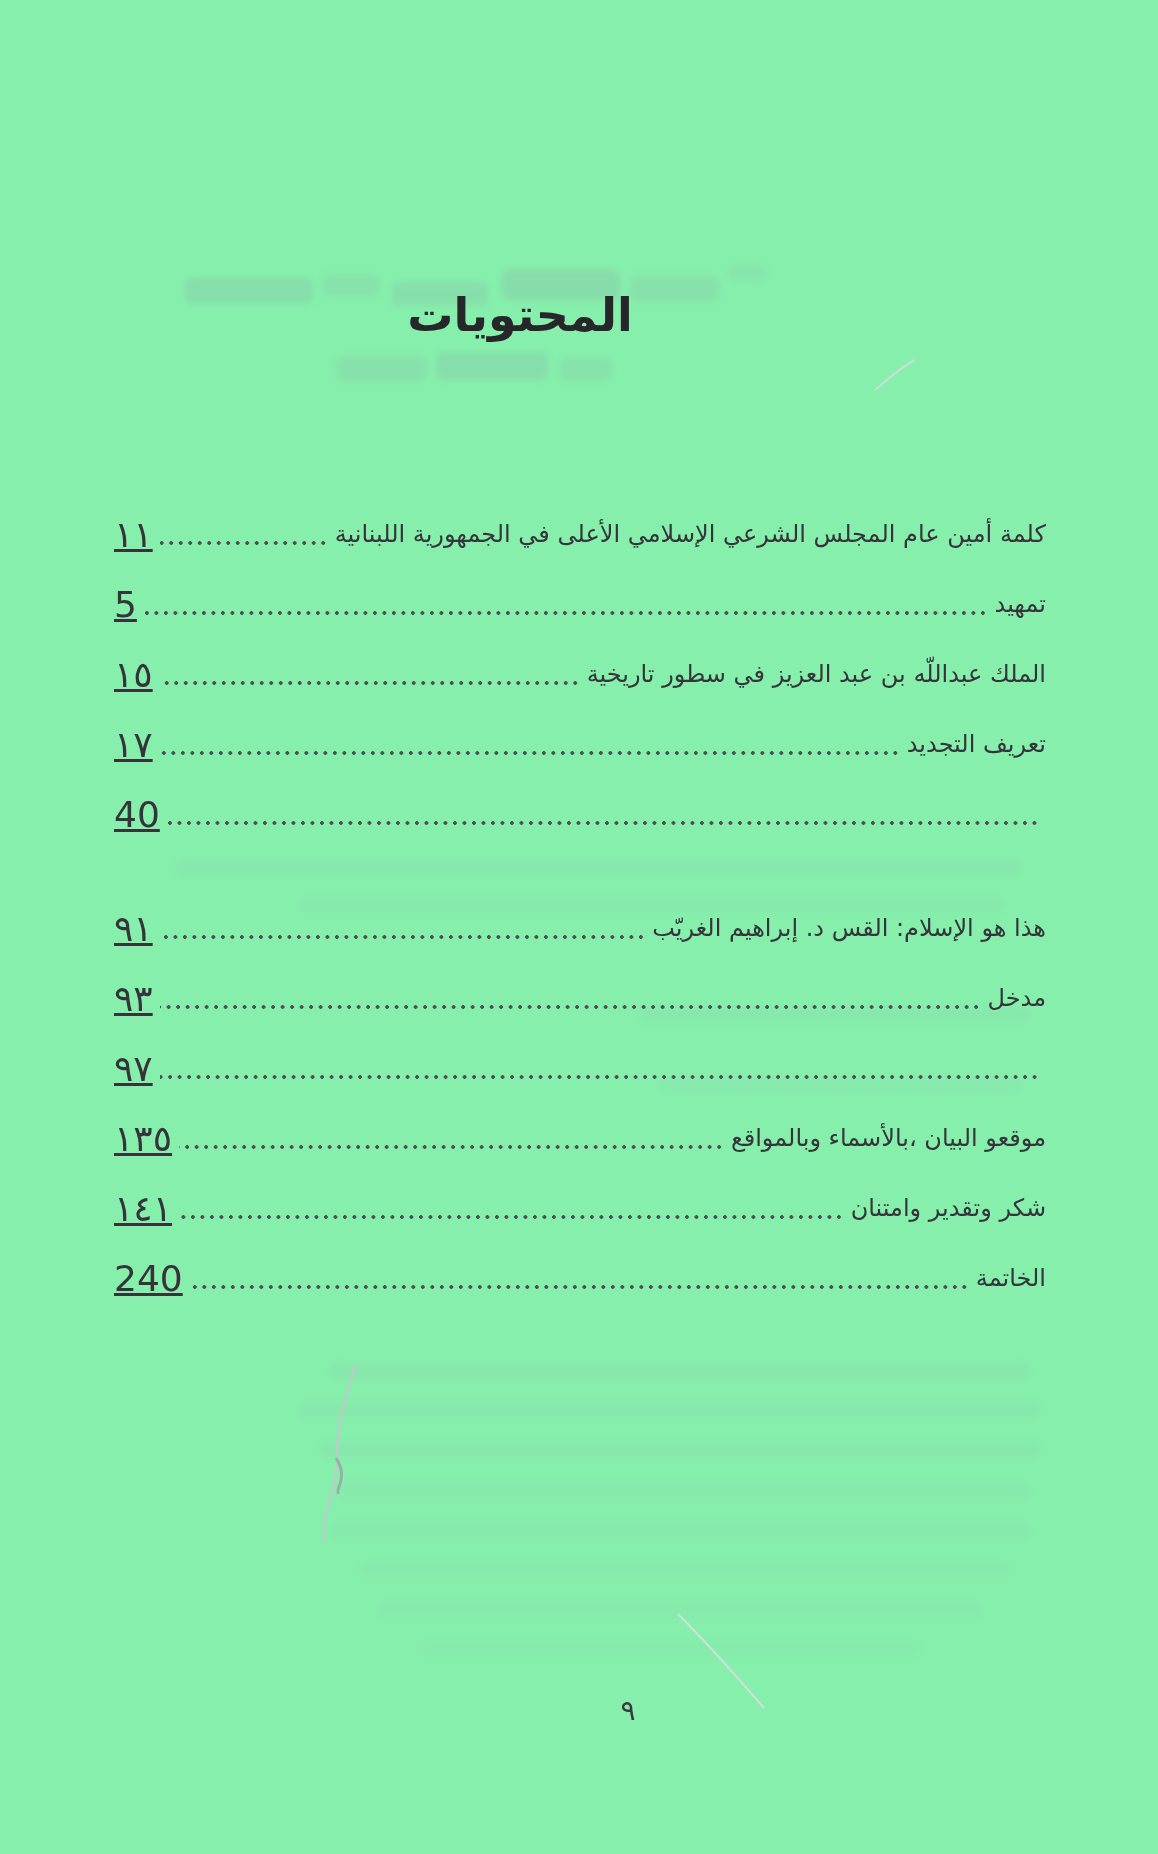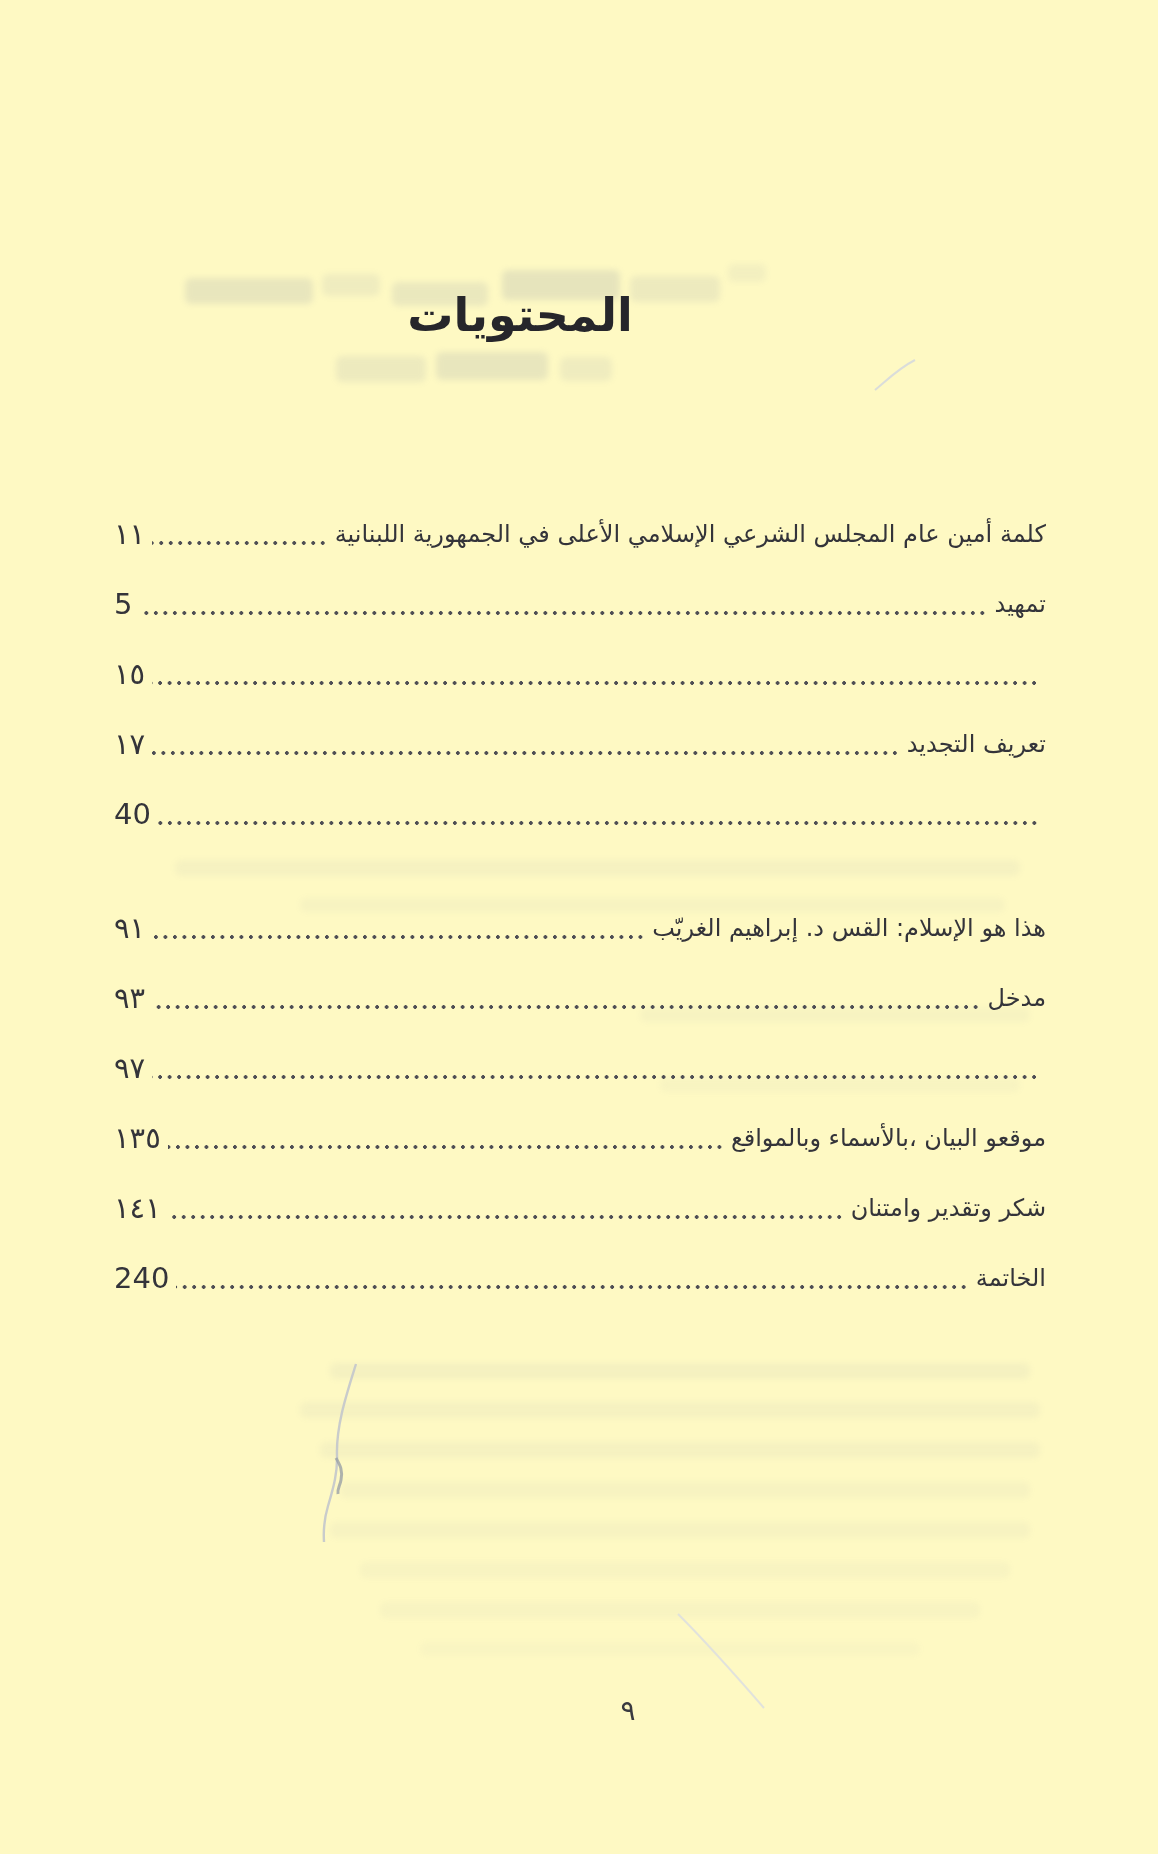--- a/index.html
+++ b/index.html
@@ -1,20 +1,20 @@
 <!DOCTYPE html>
 <html lang="ar" dir="rtl"><head>
 <meta charset="utf-8">
 <style>
   html,body{margin:0;padding:0;background:#e9e9e9;}
   .page{
     position:relative;
     width:1158px;height:1854px;
     margin:0 auto;
-    background:#fef9c3;
+    background:#86efac;
     overflow:hidden;
     font-family:"DejaVu Sans", sans-serif;
     direction:rtl;
   }
   
   .title{
     position:absolute;
     top:288px;left:0;right:118px;
     text-align:center;
     font-size:46px;
@@ -48,23 +48,24 @@
     min-width:20px;
     height:10px;
     margin:0 7px 8px 7px;
     background-image:radial-gradient(circle, #4e4e54 1.7px, rgba(0,0,0,0) 2.1px);
     background-size:9.5px 10px;
     background-repeat:repeat-x;
     background-position:right center;
   }
   .toc-page{
     white-space:nowrap;
-    font-size:29px;
+    font-size:36px;
     line-height:43px;
     color:#34343a;
+    text-decoration:underline;
   }
   
   .folio{
     position:absolute;
     top:1694px;left:600px;
     width:56px;
     text-align:center;
     font-size:28px;
     color:#3a3a40;
   }
@@ -126,20 +127,21 @@
           <span class="toc-label">كلمة أمين عام المجلس الشرعي الإسلامي الأعلى في الجمهورية اللبنانية</span>
           <span class="leader"></span>
           <span class="toc-page">١١</span>
         </div>
         <div class="toc-row">
           <span class="toc-label">تمهيد</span>
           <span class="leader"></span>
           <span class="toc-page">5</span>
         </div>
         <div class="toc-row">
+          <span class="toc-label">الملك عبداللّه بن عبد العزيز في سطور تاريخية</span>
           <span class="leader"></span>
           <span class="toc-page">١٥</span>
         </div>
         <div class="toc-row">
           <span class="toc-label">تعريف التجديد</span>
           <span class="leader"></span>
           <span class="toc-page">١٧</span>
         </div>
         <div class="toc-row">
           <span class="leader"></span>

